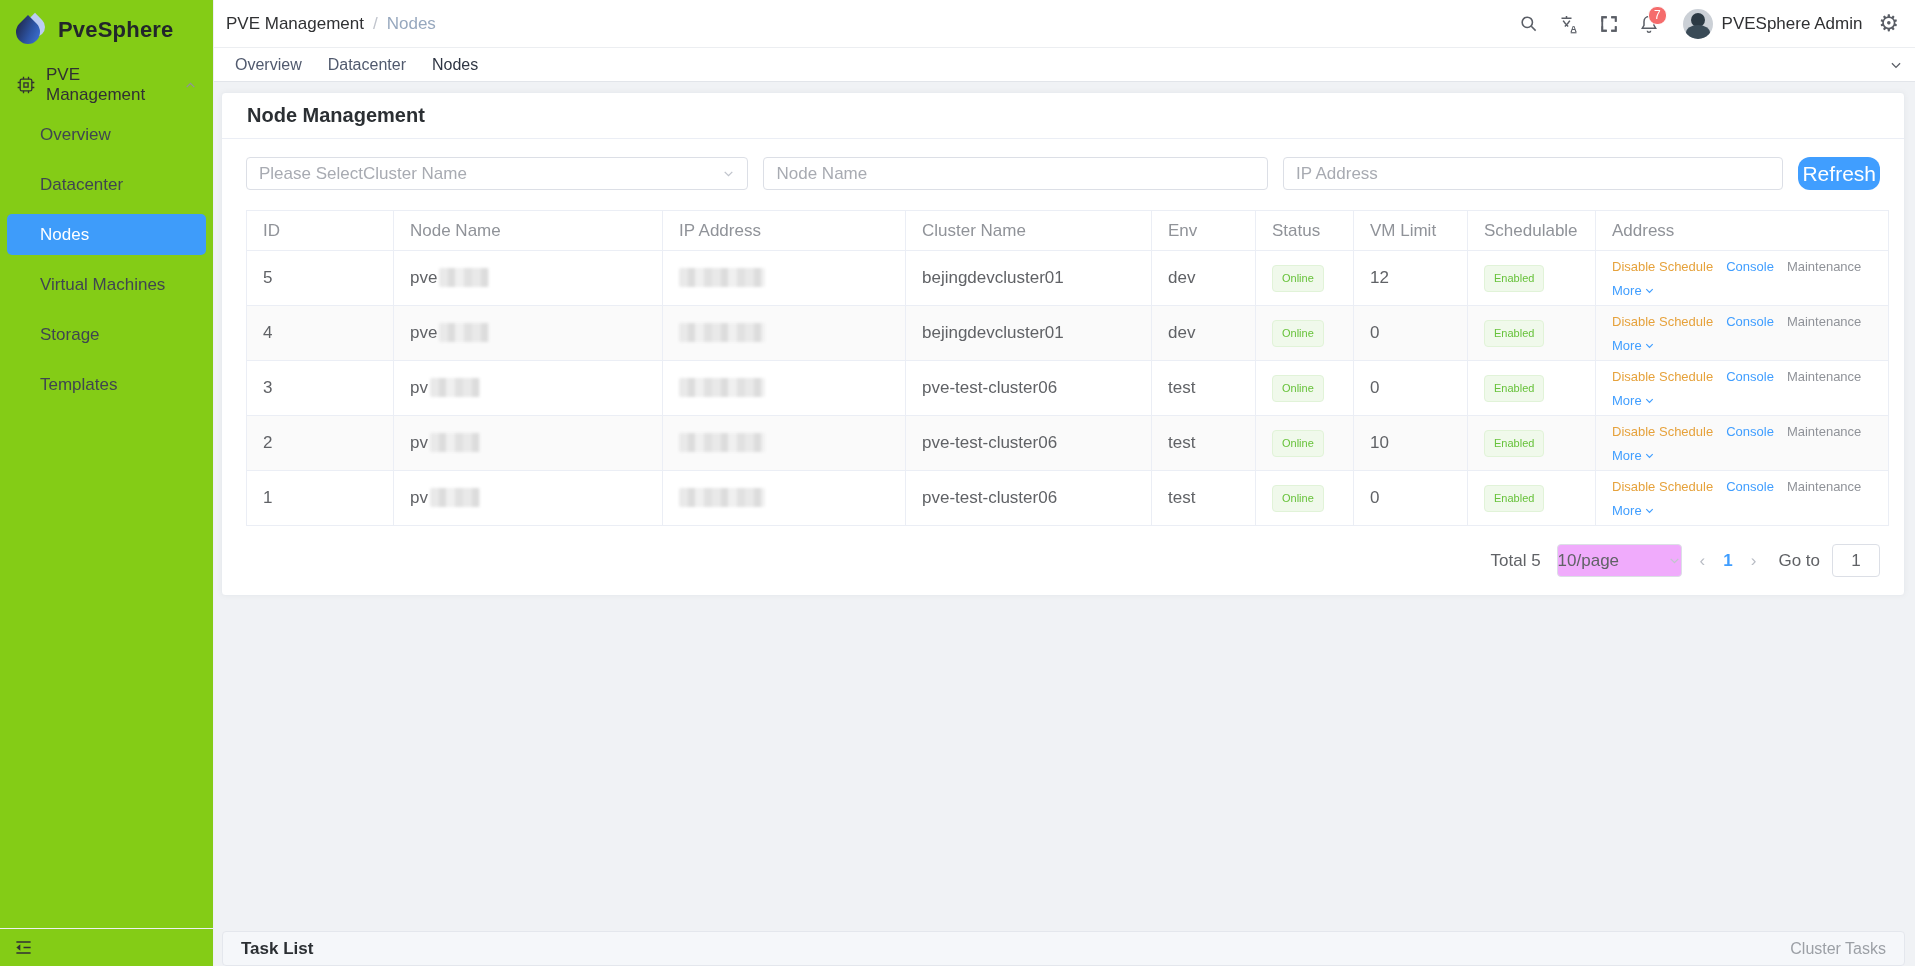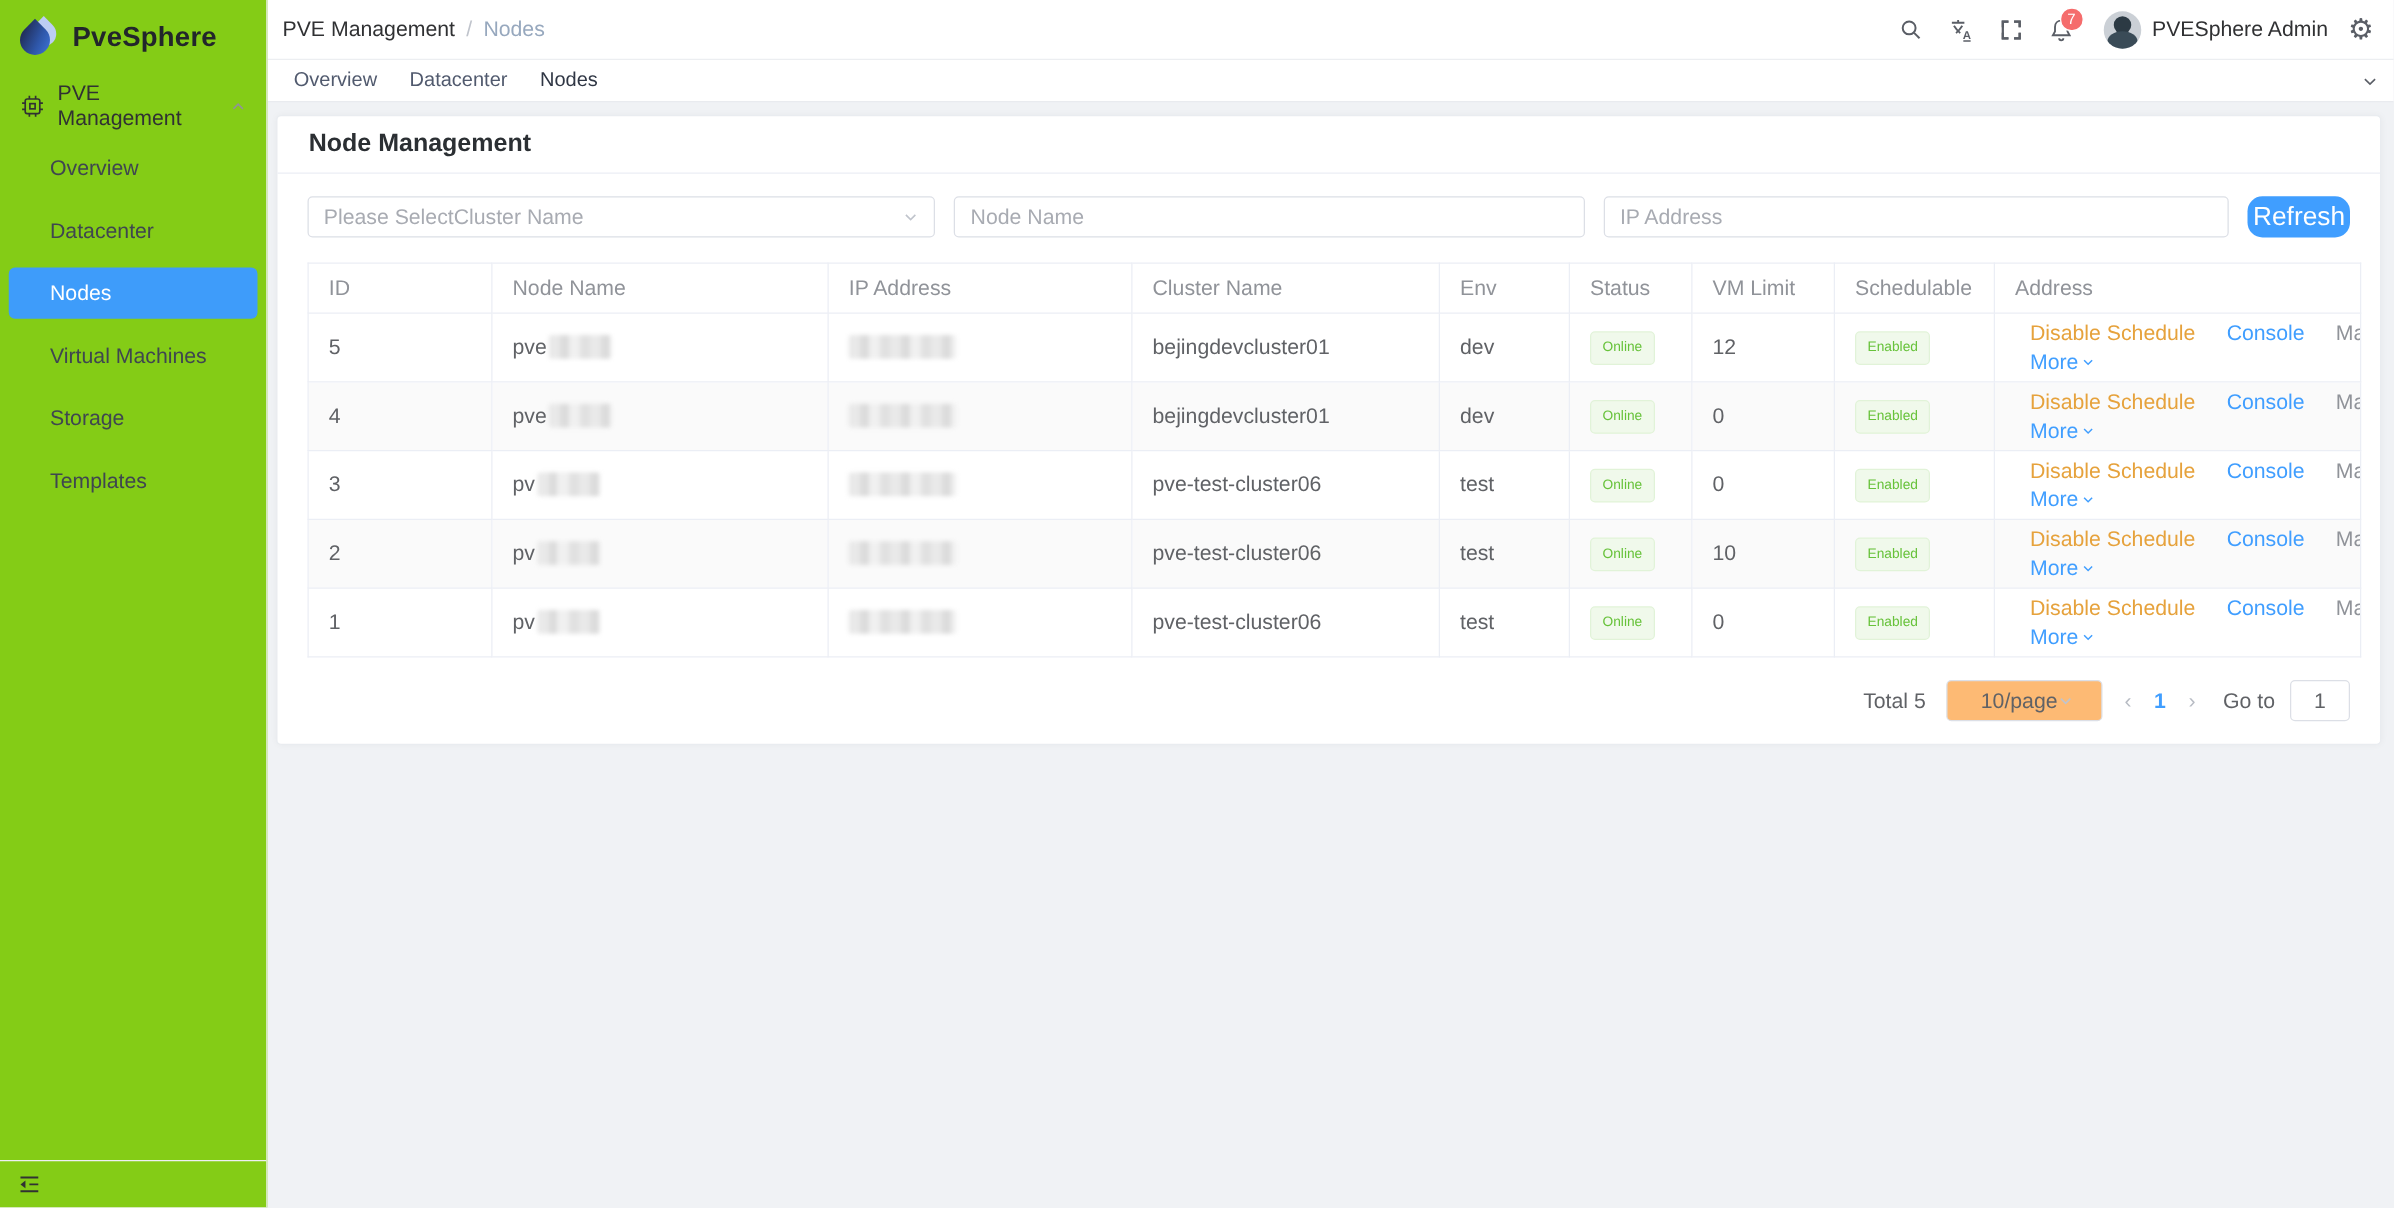--- a/index.html
+++ b/index.html
@@ -80,35 +80,35 @@
   .grid th, .grid td { border:1px solid #EBEEF5; padding:0 16px; text-align:left;
     overflow:hidden; white-space:nowrap; }
   .grid th { height:40px; font-size:17px; font-weight:500; color:#909399; background:#fff; }
   .grid td { height:55px; font-size:17px; color:#606266; background:#fff; }
   .grid tbody tr:nth-child(even) td { background:#FAFAFA; }
 
   .tag { display:inline-block; height:27px; line-height:25px; padding:0 9px; font-size:11px;
     color:#67C23A; background:#F0F9EB; border:1px solid #E1F3D8; border-radius:4px; }
 
   .op-line { line-height:23px; }
-  .op { font-size:17px; margin-right:13px; cursor:pointer; text-decoration:none;margin-left:12px; }
+  .op { font-size:13px; margin-right:13px; cursor:pointer; text-decoration:none; }
   .op.warn { color:#E6A23C; } .op.blue { color:#409EFF; } .op.gray { color:#909399; }
   .op.more { display:inline-flex; align-items:center; gap:2px; }
 
   .redact { display:inline-block; height:19px; border-radius:2px; vertical-align:-4px;
     background:repeating-linear-gradient(90deg,#e9e9e9 0 9px,#dcdcdc 9px 16px,#f0f0f0 16px 25px,#e1e1e1 25px 33px);
     filter:blur(1.6px); }
   .redact-node { width:50px; margin-left:2px; }
   .redact-ip { width:86px; }
 
   .pagination { margin-top:18px; display:flex; justify-content:flex-end; align-items:center;
     font-size:17px; color:#606266; }
   .pg-total { margin-right:16px; }
   .pg-size { width:125px; height:33px; border:1px solid #DCDFE6; border-radius:4px;
-    display:flex; align-items:center; padding:0 27px; cursor:pointer; background:#fdba74; }
+    display:flex; align-items:center; padding:0 0; cursor:pointer; background:#f0abfc; }
   .pg-size .chev { margin-left:auto; }
   .pg-arrow { color:#B8BCC4; font-size:17px; padding:0 8px; cursor:pointer; margin-left:10px; }
   .pg-arrow.next { margin-left:0; }
   .pg-cur { color:#409EFF; font-weight:600; padding:0 10px; cursor:pointer; }
   .pg-goto-label { margin:0 12px 0 14px; }
   .pg-goto { width:48px; height:33px; border:1px solid #DCDFE6; border-radius:4px;
     text-align:center; font-size:17px; color:#606266; font-family:inherit; outline:none; }
 
   .spacer { flex:1; }
   .taskbar { height:35px; background:#F5F7FA; border:1px solid #E4E7ED; border-radius:4px;
@@ -443,15 +443,19 @@
           <span class="pg-arrow next">›</span>
           <span class="pg-goto-label">Go to</span>
           <input class="pg-goto" value="1" style="">
         </div>
 
       </div>
     </section>
 
     <div class="spacer"></div>
 
+    <div class="taskbar">
+      <span class="taskbar-title">Task List</span>
+      <span class="taskbar-right">Cluster Tasks</span>
+    </div>
 
   </div>
 </div>
 
 </body></html>

